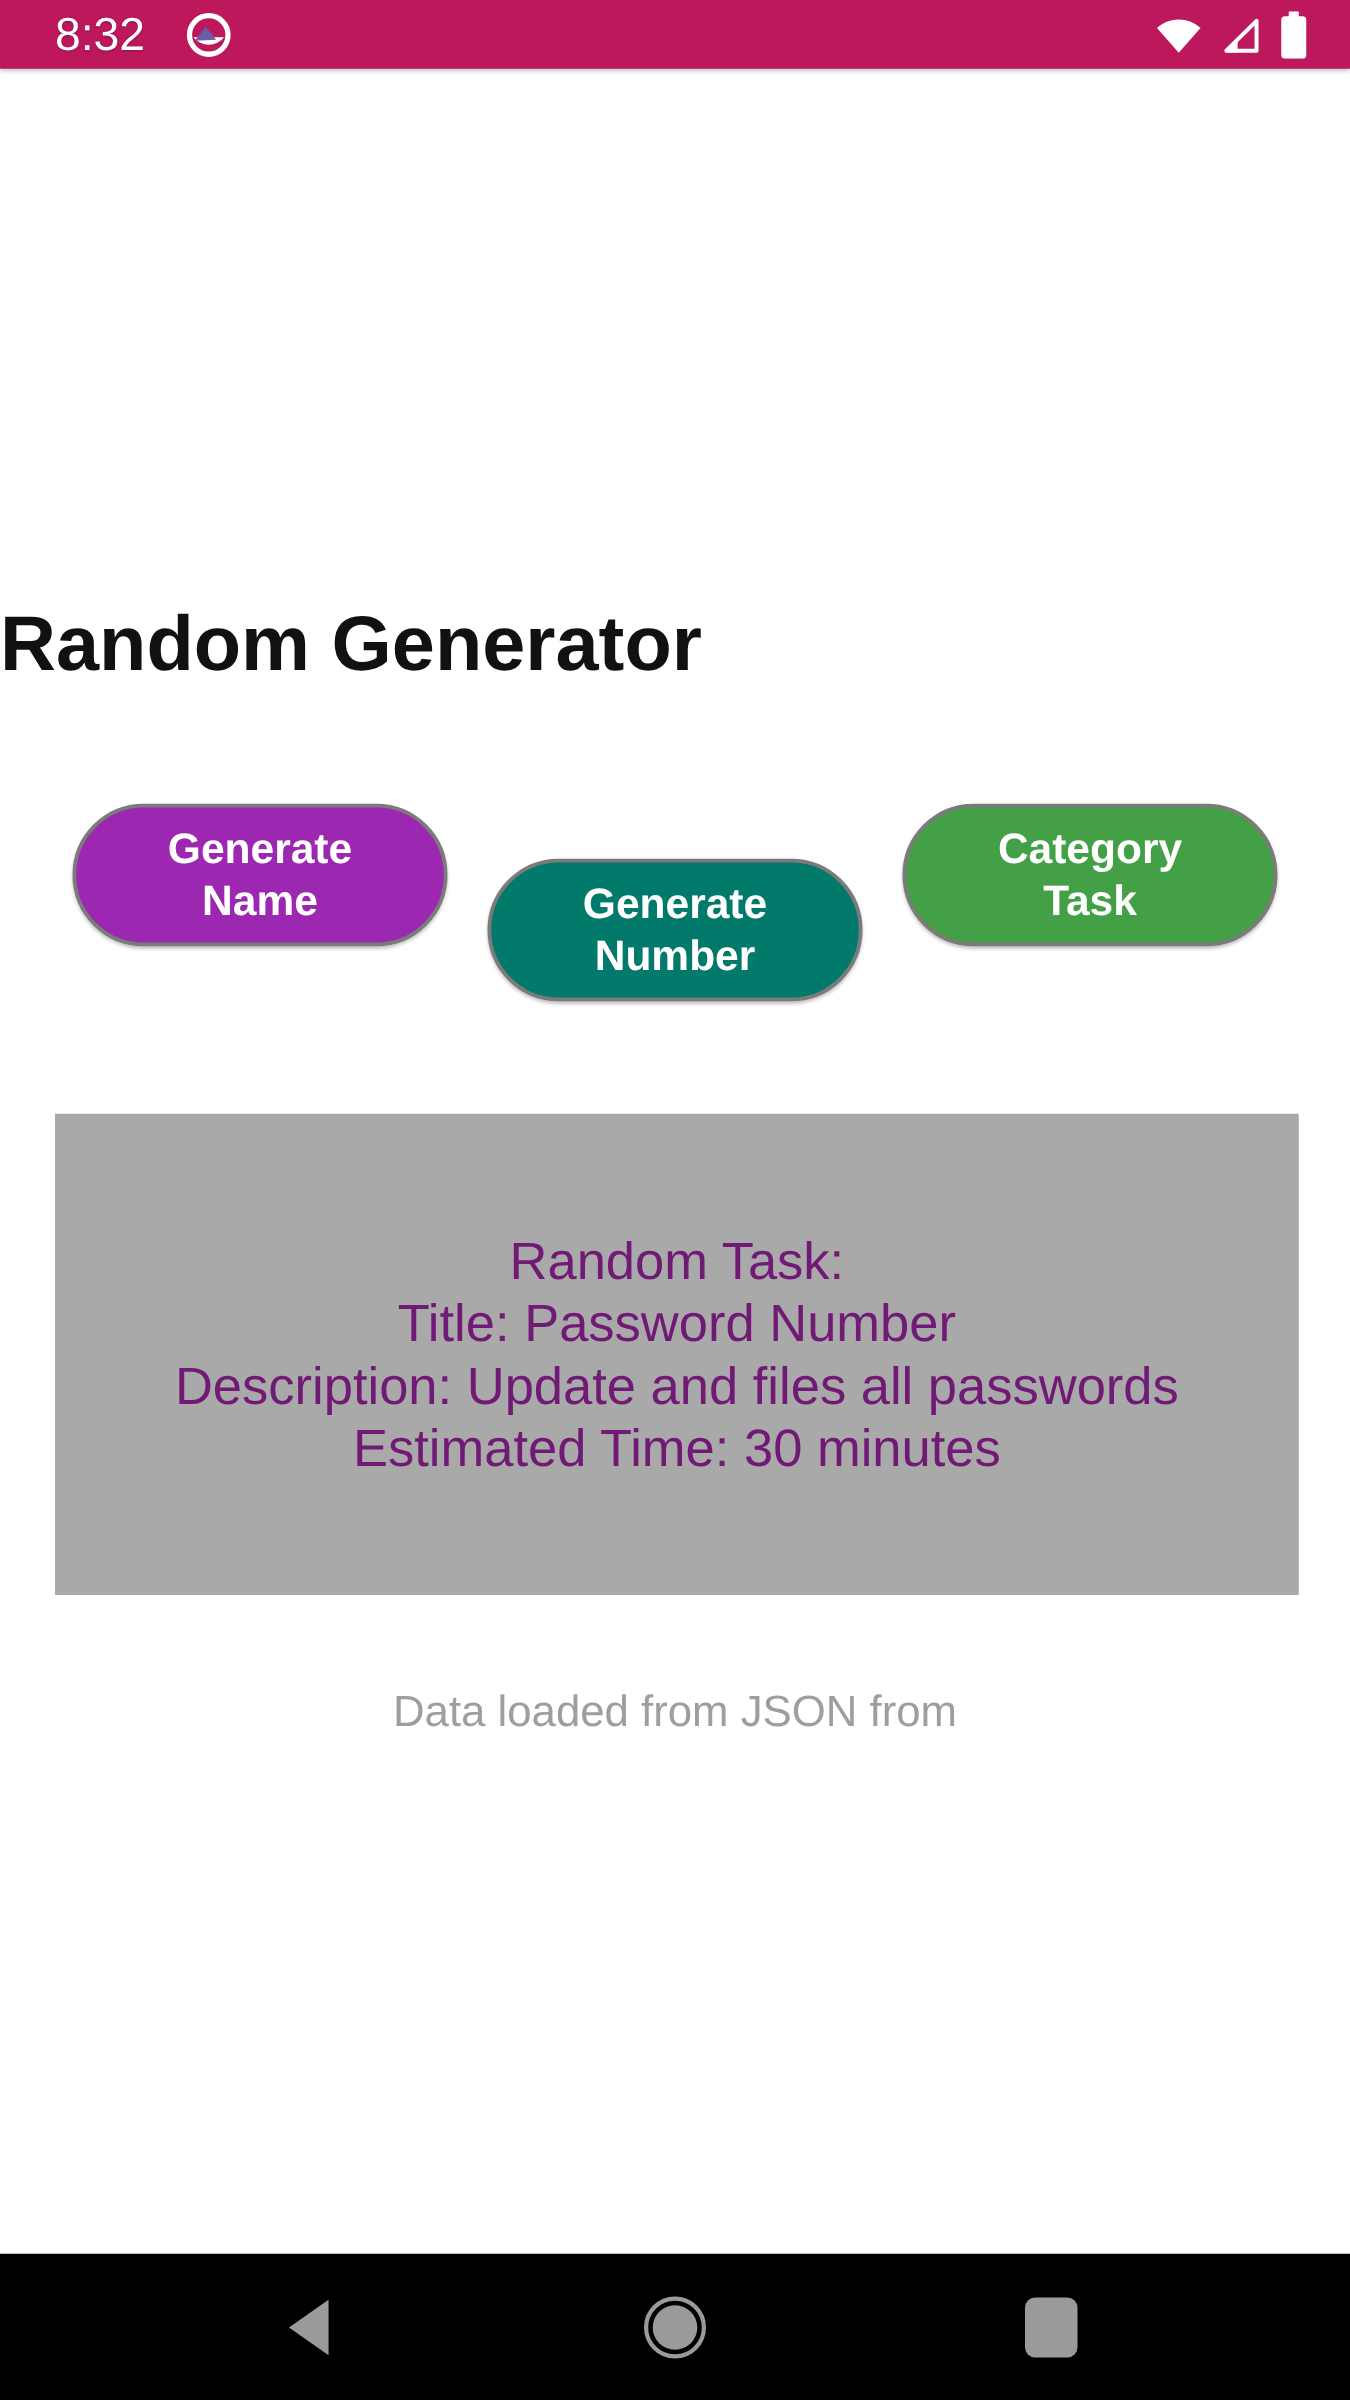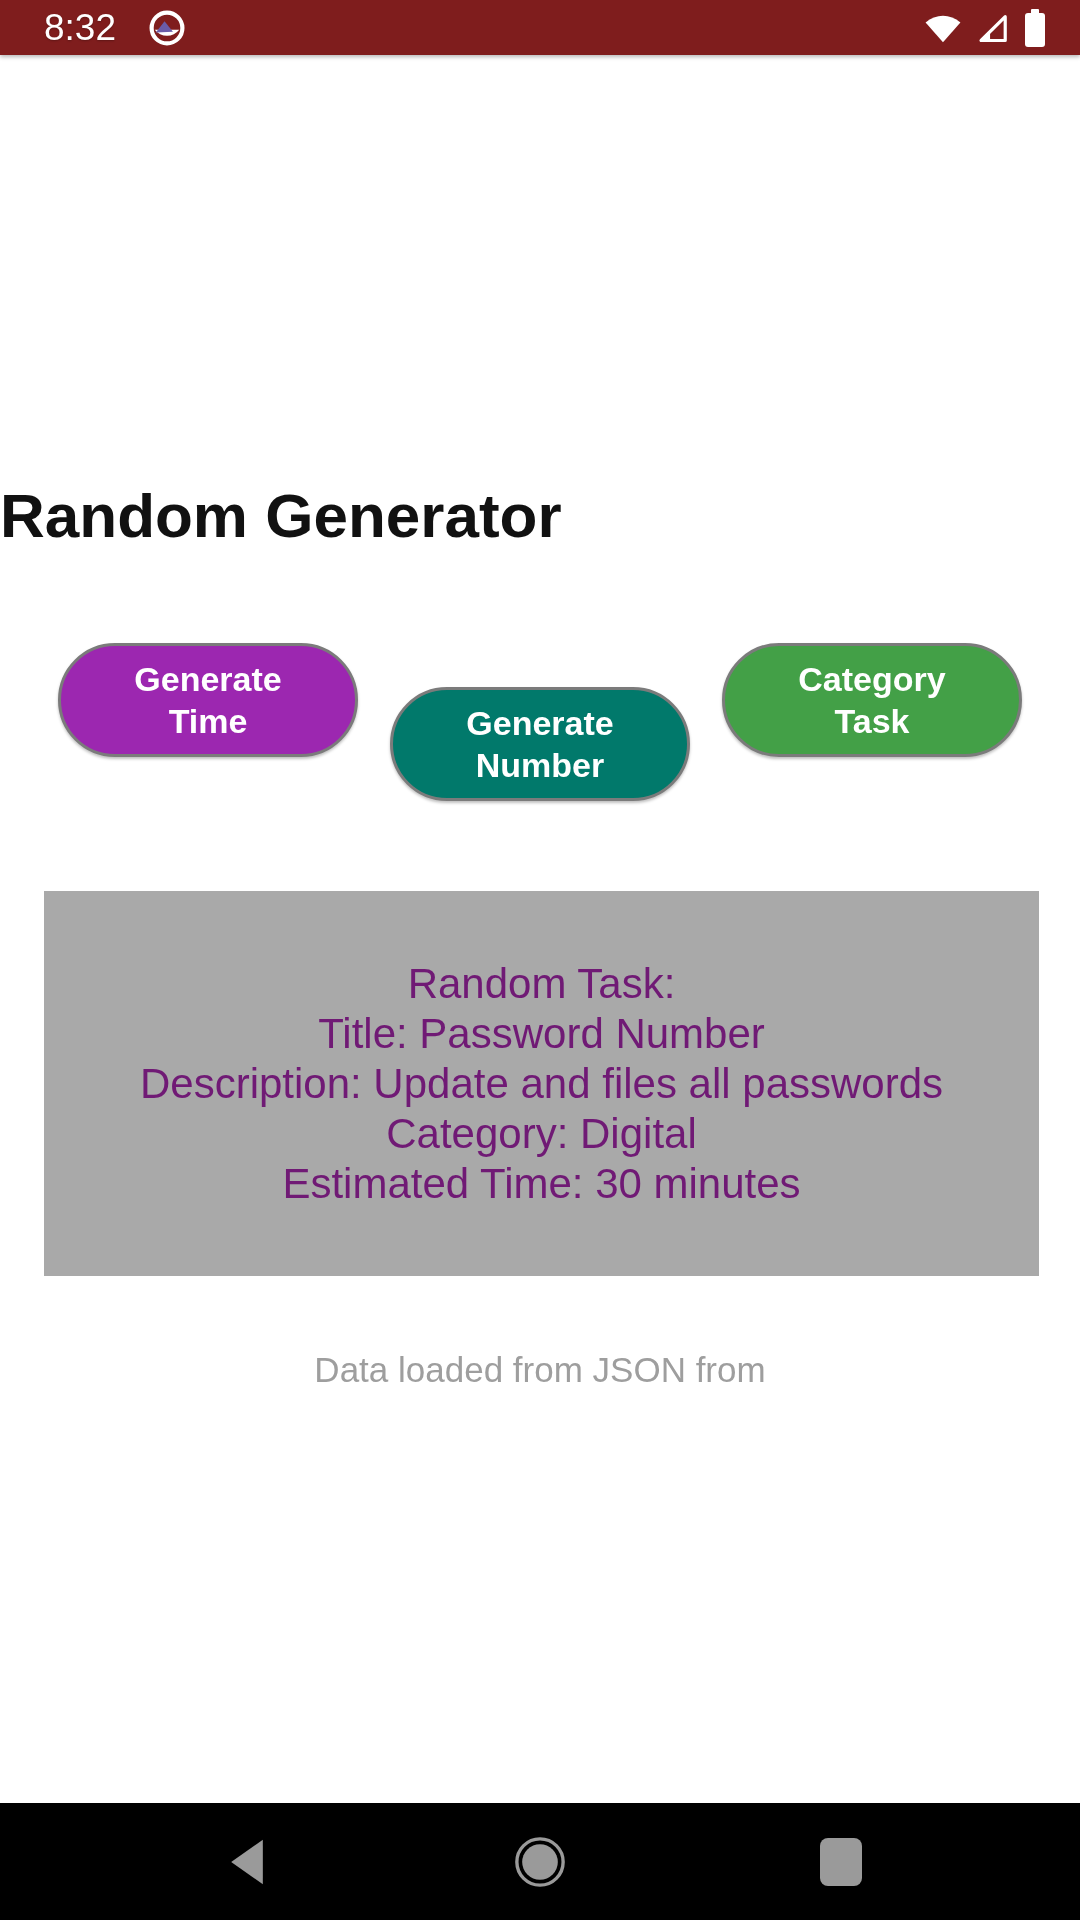--- a/index.html
+++ b/index.html
@@ -139,21 +139,21 @@
     height: 48px;
     background: #9a9a9a;
     border-radius: 8px;
   }
 </style>
 </head>
 <body>
 
 <div class="phone">
 
-  <header class="status-bar" style="background-color: #7f1d1d;">
+  <header class="status-bar" style="background-color: #be185d;">
     <span class="clock">8:32</span>
     <svg class="notif-icon" viewBox="0 0 24 24">
       <circle cx="12" cy="12" r="8.8" fill="none" stroke="#ffffff" stroke-width="2.4"></circle>
       <path d="M5 13 h14 a 8.8 8.8 0 0 1 -14 0 z" fill="#ffffff"></path>
       <path d="M5.6 14.6 L10.6 8.2 L15.4 14.2 Z" fill="#6A5CA8"></path>
     </svg>
     <div class="status-right">
       <svg class="wifi-icon" viewBox="0 0 24 20">
         <path d="M12 19 L23 6.5 C16.5 0.8 7.5 0.8 1 6.5 Z" fill="#ffffff"></path>
       </svg>
@@ -165,31 +165,30 @@
         <rect x="7" y="0" width="8" height="5" rx="1" fill="#ffffff"></rect>
         <rect x="1" y="4" width="20" height="34" rx="3" fill="#ffffff"></rect>
       </svg>
     </div>
   </header>
 
   <main>
     <h1 class="app-title">Random Generator</h1>
 
     <div class="button-row">
-      <button class="pill-button" style="background-color: rgb(156, 39, 176);">Generate Time</button>
+      <button class="pill-button" style="background-color: rgb(156, 39, 176);">Generate Name</button>
       <button class="pill-button" style="background-color: rgb(1, 121, 107); margin-top: 44px;">Generate Number</button>
       <button class="pill-button" style="background-color: rgb(67, 160, 71);">Category Task</button>
     </div>
 
     <section class="result-box" style="background-color: rgb(169, 169, 169);">
       <div class="result-text">
         <div>Random Task:</div>
         <div>Title: Password Number</div>
         <div>Description: Update and files all passwords</div>
-        <div>Category: Digital</div>
         <div>Estimated Time: 30 minutes</div>
       </div>
     </section>
 
     <p class="footer-note">Data loaded from JSON from</p>
   </main>
 
   <nav class="nav-bar">
     <div class="nav-btn nav-back">
       <svg class="back-icon" viewBox="0 0 24 30">

